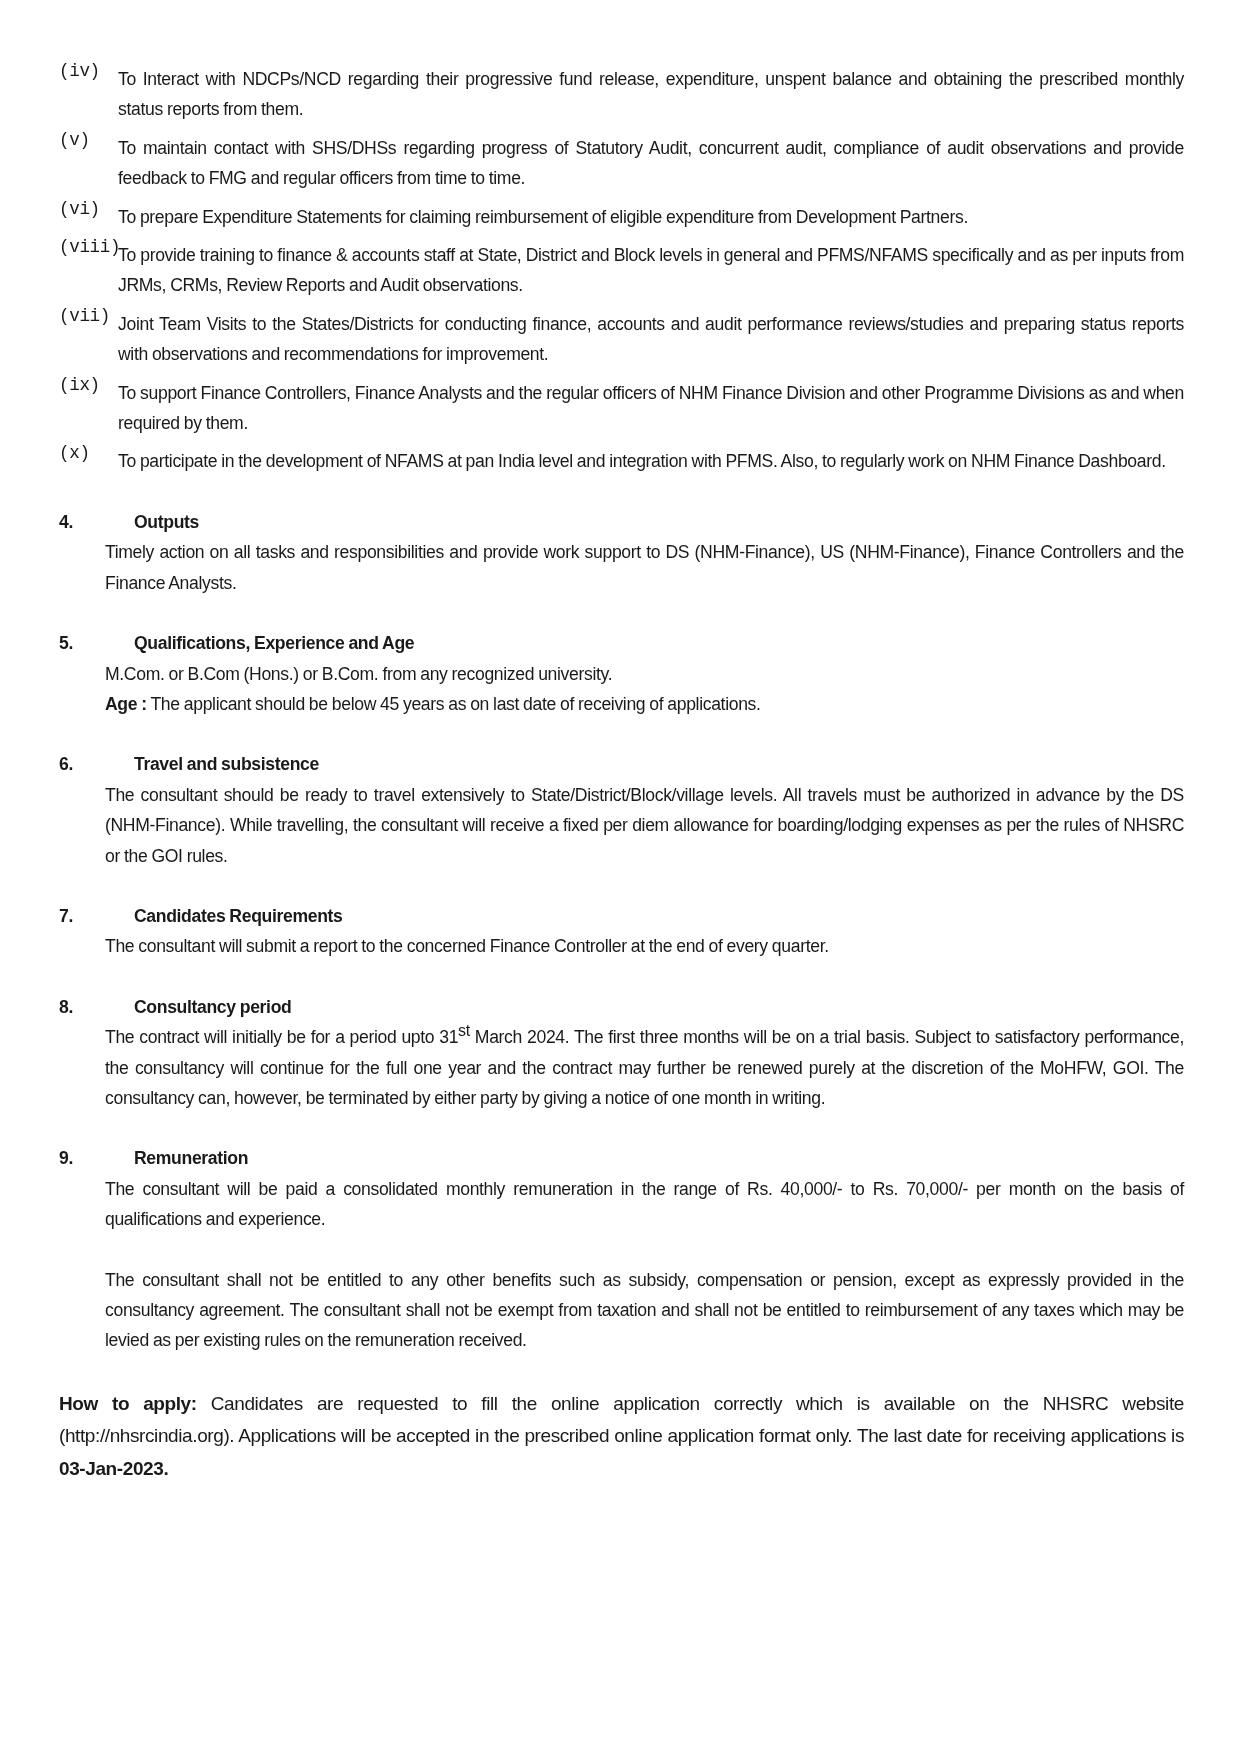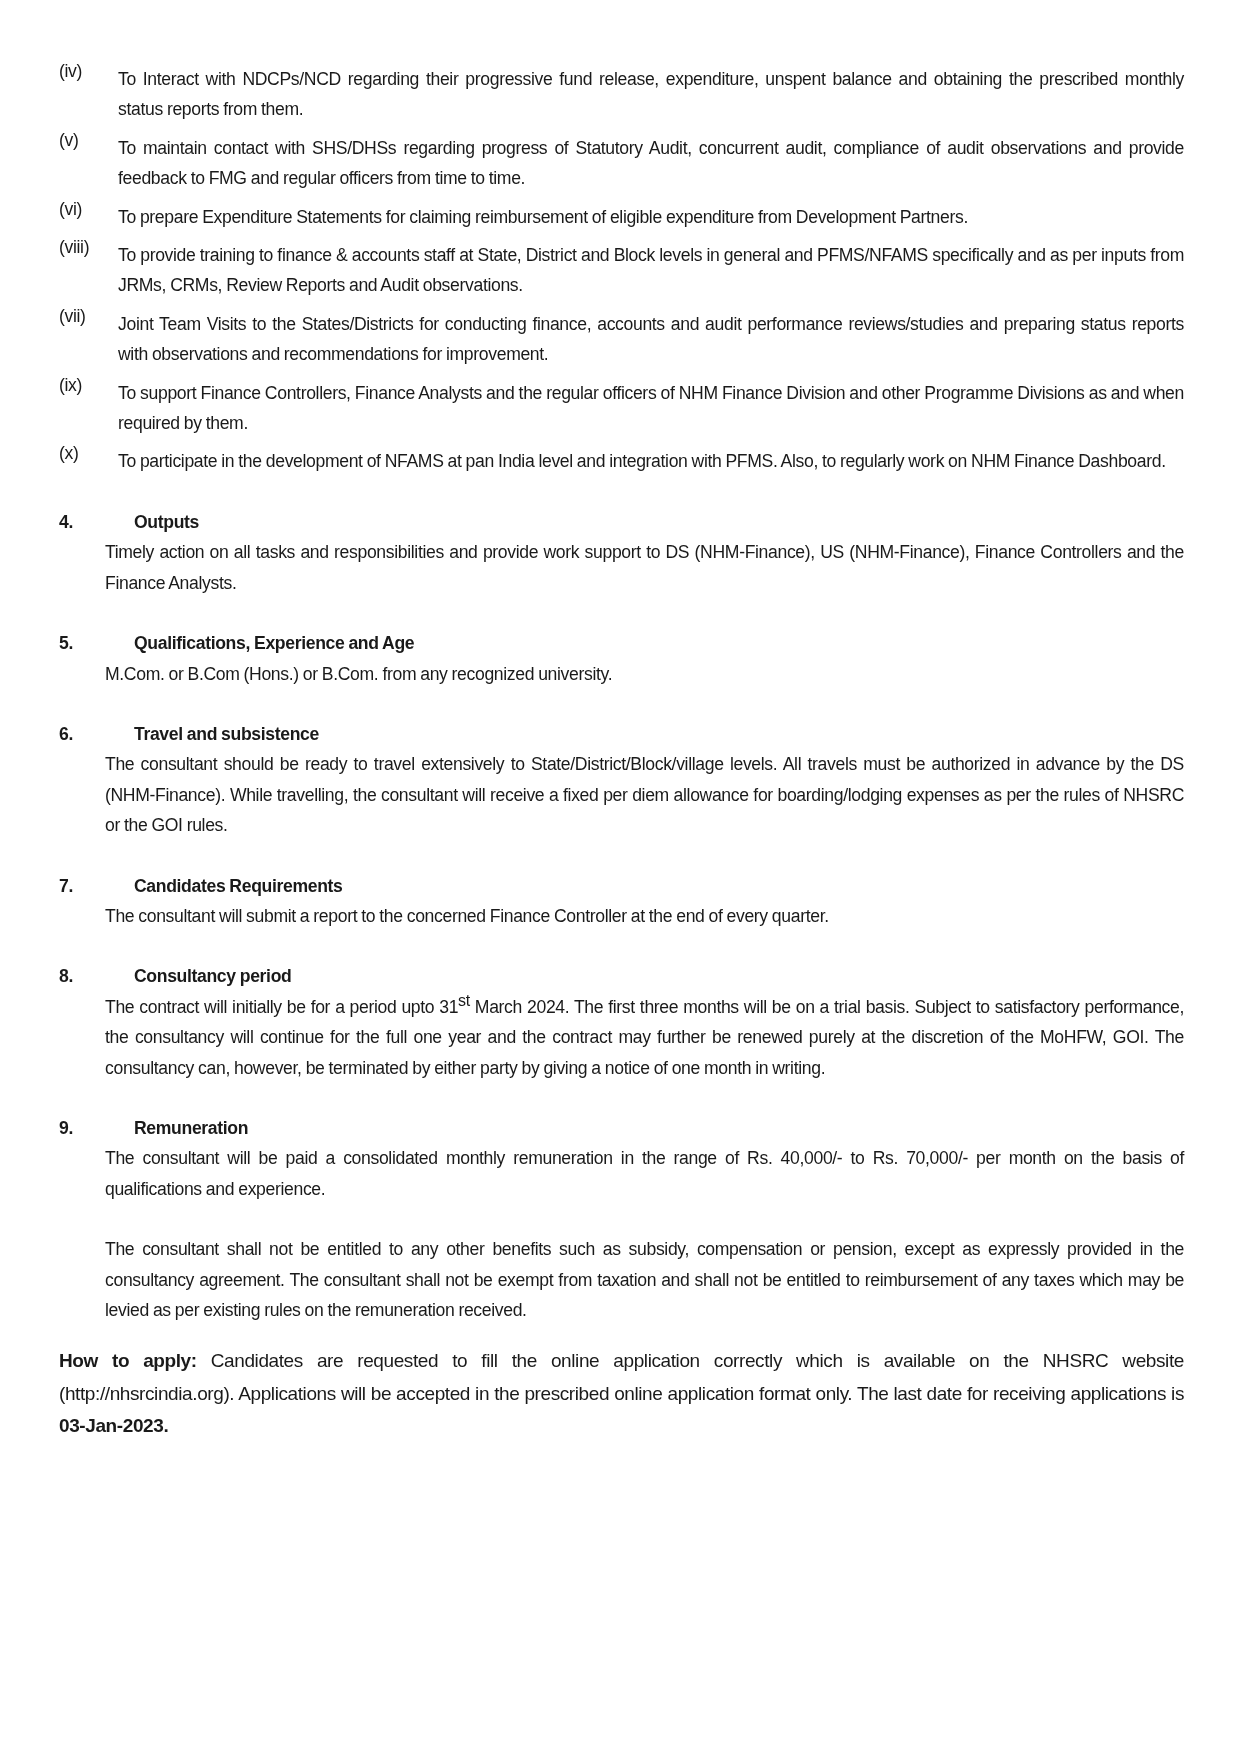--- a/index.html
+++ b/index.html
@@ -25,20 +25,21 @@
       word-spacing: -0.5px;
     }
     .list-item {
       display: flex;
       align-items: flex-start;
       line-height: 30.4px;
     }
     .list-num {
       width: 59px;
       flex: 0 0 59px;
+      font-family: Liberation Mono, monospace;
     }
     .list-text {
       flex: 1;
       text-align: justify;
       margin-top: 8px;
     }
     .section {
       margin-top: 30px;
     }
     .section-head {
@@ -54,21 +55,21 @@
       margin-left: 46px;
       line-height: 30.4px;
       text-align: justify;
     }
     .para-gap {
       height: 30px;
     }
     .bold { font-weight: bold; }
     sup { font-size: 16px; line-height: 0; vertical-align: 7px; }
     .apply {
-      margin-top: 20px;
+      margin-top: 32px;
       font-size: 19px;
       line-height: 32.5px;
       text-align: justify;
       letter-spacing: -0.4px;
     }
   </style>
 </head>
 <body>
 
 <div class="page">
@@ -112,20 +113,21 @@
     <div class="section-body">Timely action on all tasks and responsibilities and provide work support to DS (NHM-Finance), US (NHM-Finance), Finance Controllers and the Finance Analysts.</div>
   </div>
 
   <div class="section">
     <div class="section-head">
       <span class="section-num">5.</span>
       <span>Qualifications,  Experience and Age</span>
     </div>
     <div class="section-body">
       <div>M.Com. or B.Com (Hons.) or B.Com. from any recognized university.</div>
+      <div><span class="bold">Age :</span><span> The applicant should be below 45 years as on last date of receiving of applications.</span></div>
     </div>
   </div>
 
   <div class="section">
     <div class="section-head">
       <span class="section-num">6.</span>
       <span>Travel and subsistence</span>
     </div>
     <div class="section-body">The consultant should be ready to travel extensively to State/District/Block/village levels.  All travels must be authorized in advance by the DS (NHM-Finance).  While travelling, the consultant will receive a fixed per diem allowance for boarding/lodging expenses as per the rules of NHSRC or the GOI rules.</div>
   </div>

